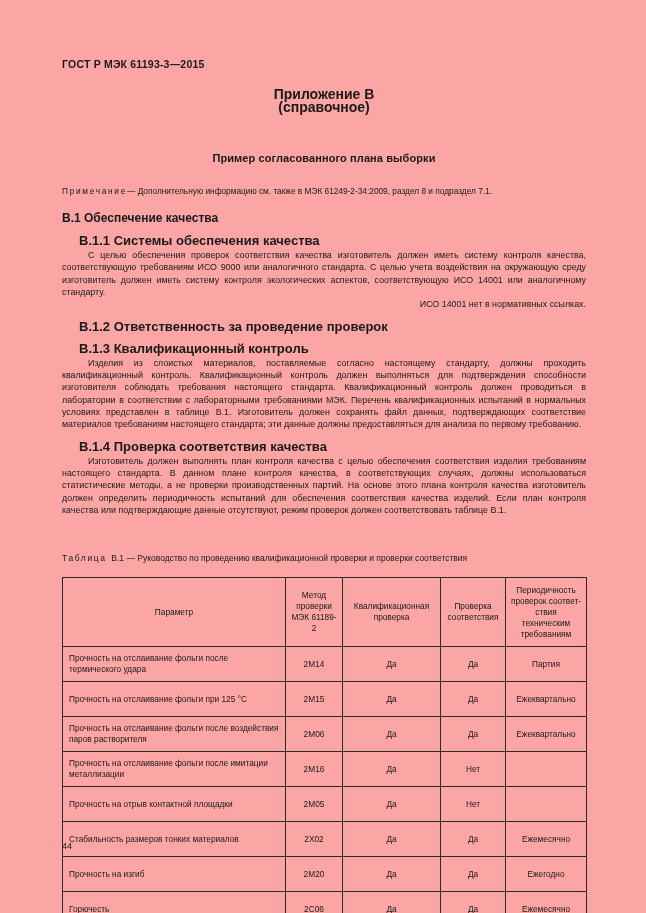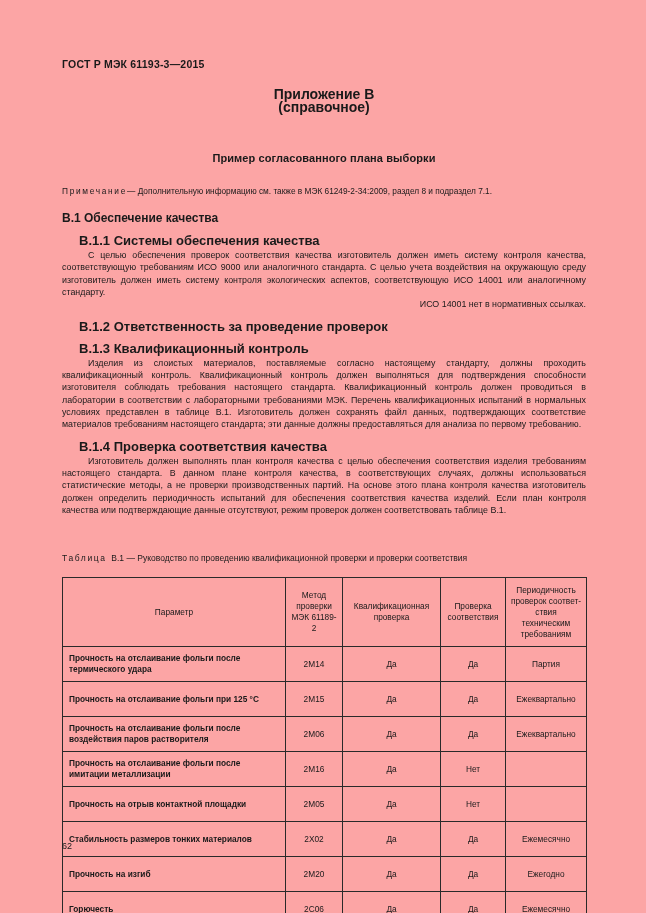--- a/index.html
+++ b/index.html
@@ -136,21 +136,20 @@
   }
   table.gost thead th {
     text-align: center;
     height: 62px;
   }
   table.gost thead th.p-head { }
   table.gost tbody td.c-param {
     text-align: left;
     padding-left: 6px;
     height: 28px;
-    font-weight: bold;
   }
   table.gost tbody td.c-center {
     text-align: center;
   }
   col.col-param   { width: 223px; }
   col.col-method  { width: 57px; }
   col.col-qual    { width: 98px; }
   col.col-conf    { width: 65px; }
   col.col-period  { width: 81px; }
 
@@ -287,15 +286,15 @@
         <tr>
           <td class="c-param">Горючесть</td>
           <td class="c-center">2С06</td>
           <td class="c-center">Да</td>
           <td class="c-center">Да</td>
           <td class="c-center">Ежемесячно</td>
         </tr>
       </tbody>
   </table>
 
-  <div class="page-number">62</div>
+  <div class="page-number">44</div>
 
 </div>
 
 </body></html>

